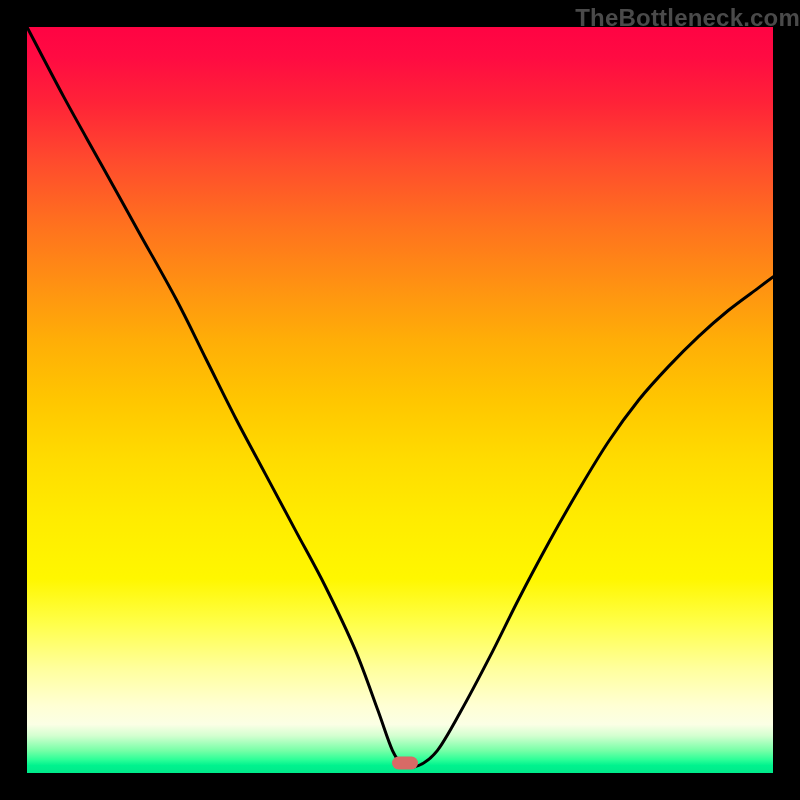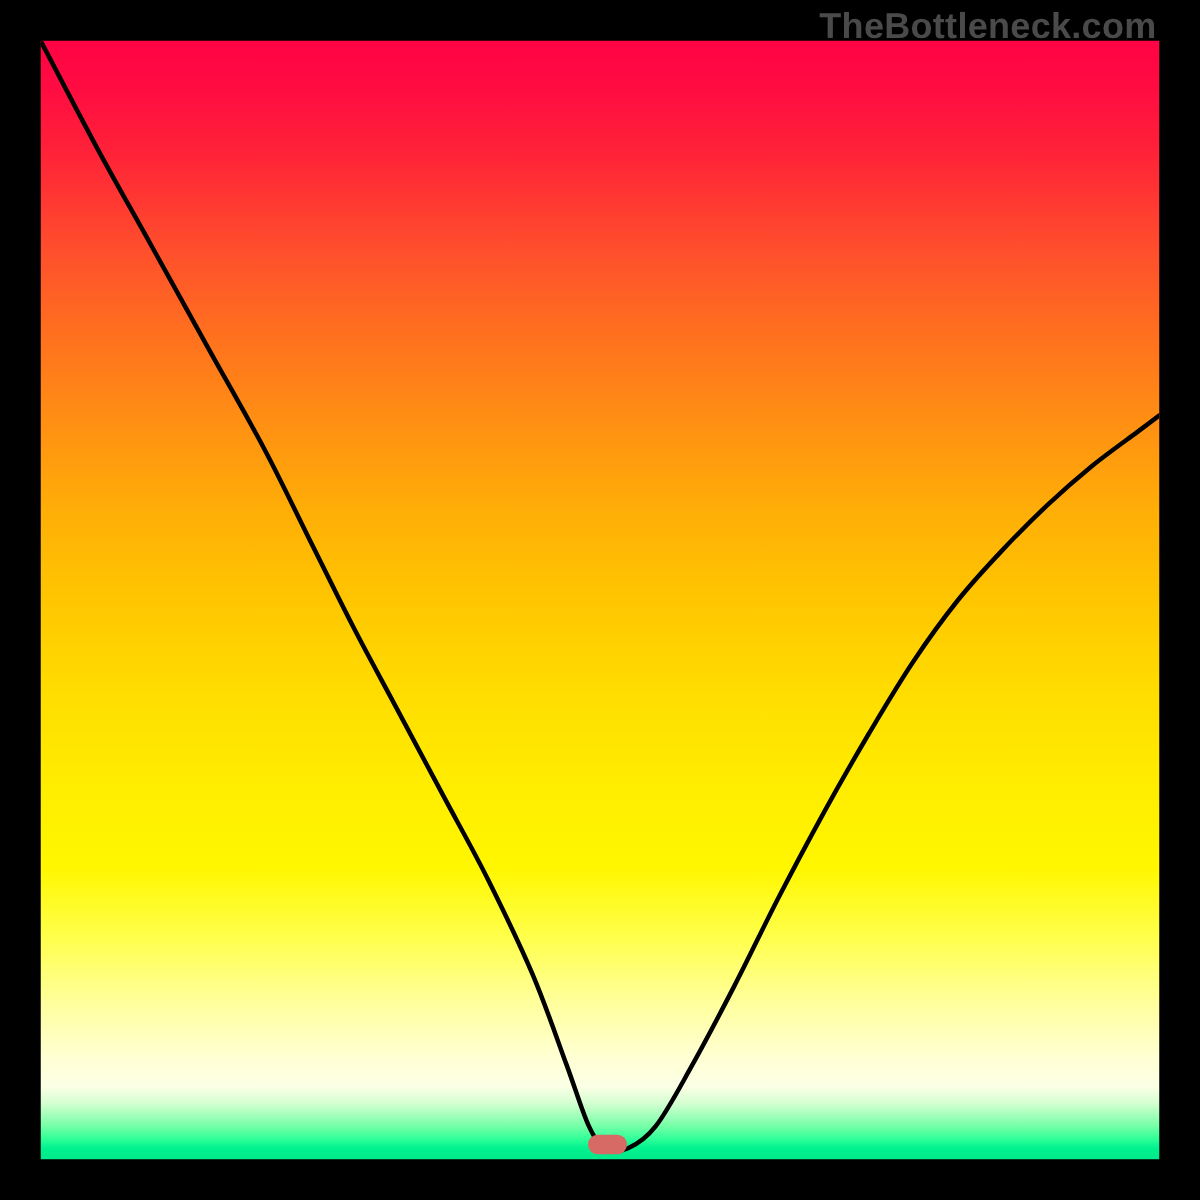--- a/index.html
+++ b/index.html
@@ -13,21 +13,21 @@
   }
   .frame {
     position: relative;
     width: 800px;
     height: 800px;
     background: #000;
   }
   .watermark {
     position: absolute;
     top: 4px;
-    right: 29px;
+    right: 0;
     color: #4a4a4a;
     font-size: 24px;
     font-weight: 600;
     letter-spacing: 0.2px;
     z-index: 10;
   }
   .plot-area {
     position: absolute;
     left: 27px;
     top: 27px;

